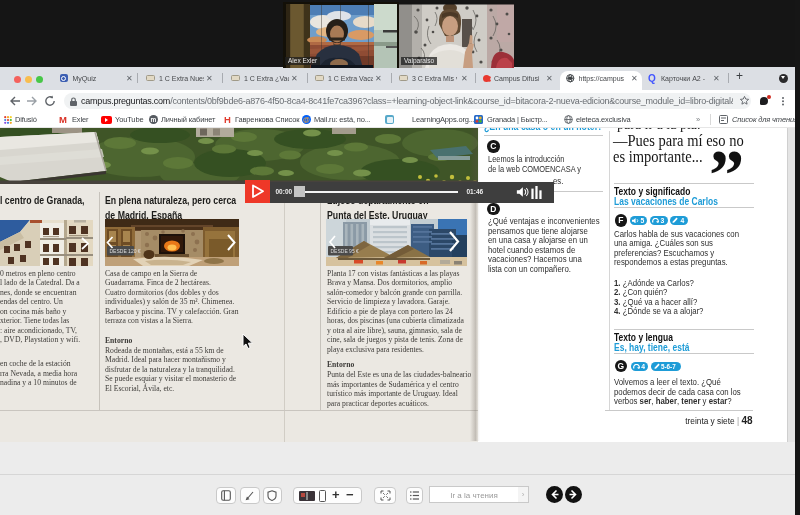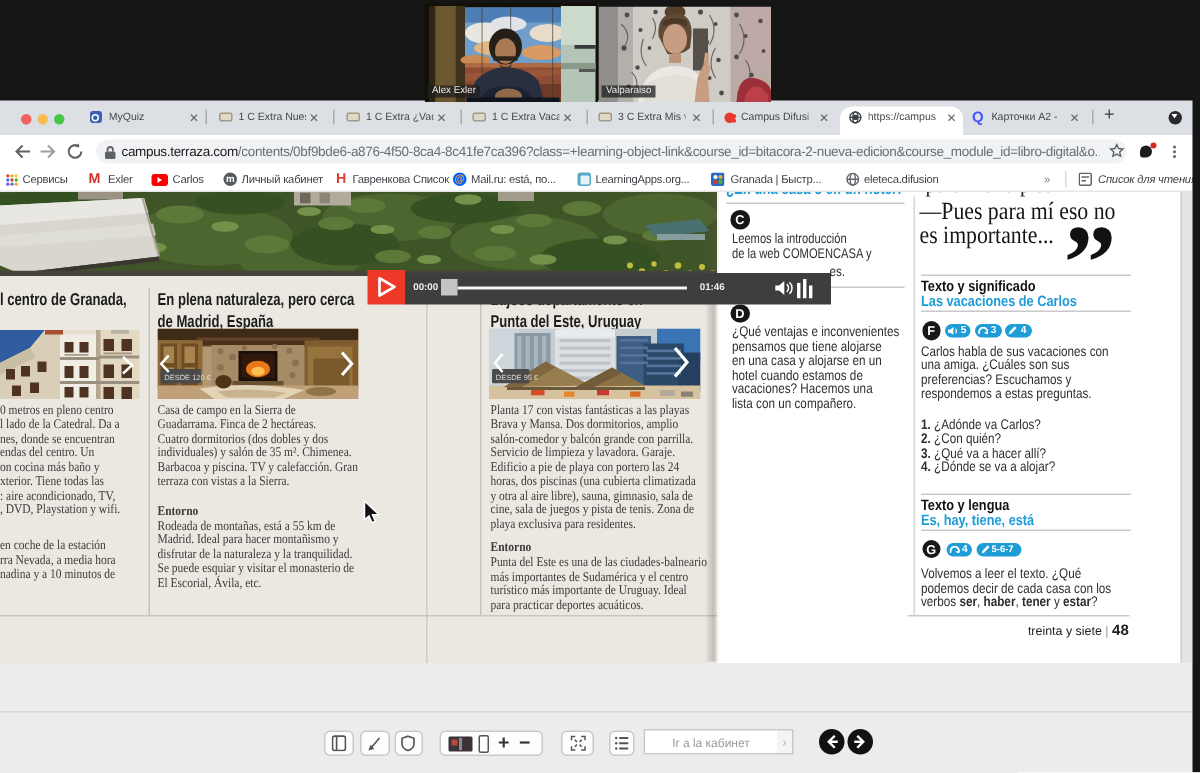--- a/index.html
+++ b/index.html
@@ -410,21 +410,21 @@
     <div class="fbtn" style="left:406px;width:17px;"></div>
     <svg class="abs" style="left:410px;top:48.5px;z-index:8;" width="9" height="9" viewBox="0 0 9 9">
       <circle cx="0.8" cy="1" r="0.8" fill="#555"></circle>
         <circle cx="0.8" cy="4.5" r="0.8" fill="#555"></circle>
         <circle cx="0.8" cy="8" r="0.8" fill="#555"></circle>
       <line x1="2.8" y1="1" x2="9" y2="1" stroke="#555" stroke-width="1.2"></line>
         <line x1="2.8" y1="4.5" x2="9" y2="4.5" stroke="#555" stroke-width="1.2"></line>
         <line x1="2.8" y1="8" x2="9" y2="8" stroke="#555" stroke-width="1.2"></line>
       </svg>
     <div class="abs" style="left:429px;top:44px;width:90px;height:17px;background:#fff;border:1px solid #c9c9c9;box-sizing:border-box;z-index:7;"></div>
-    <div class="abs nw" style="left:429px;top:48.5px;width:90px;text-align:center;font-size:8px;color:#9a9a9a;z-index:8;">Ir a la кабинет</div>
+    <div class="abs nw" style="left:429px;top:48.5px;width:90px;text-align:center;font-size:8px;color:#9a9a9a;z-index:8;">Ir a la чтения</div>
     <div class="abs" style="left:518px;top:44px;width:11px;height:17px;background:#f4f4f4;border:1px solid #c9c9c9;border-left:none;box-sizing:border-box;z-index:7;color:#b0b0b0;font-size:8px;line-height:15px;text-align:center;">›</div>
     <div class="abs" style="left:545.5px;top:44px;width:17px;height:17px;border-radius:50%;background:#111;z-index:7;">
       <svg width="17" height="17" viewBox="0 0 17 17">
           <path d="M10.5 4.5 L6.5 8.5 L10.5 12.5 M6.5 8.5 H12.5" stroke="#fff" stroke-width="1.6" fill="none"></path>
         </svg></div>
     <div class="abs" style="left:564.5px;top:44px;width:17px;height:17px;border-radius:50%;background:#111;z-index:7;">
       <svg width="17" height="17" viewBox="0 0 17 17">
           <path d="M6.5 4.5 L10.5 8.5 L6.5 12.5 M10.5 8.5 H4.5" stroke="#fff" stroke-width="1.6" fill="none"></path>
         </svg></div>
   </div>
@@ -487,21 +487,21 @@
   <svg class="abs" style="left:44px;top:95px;z-index:12;" width="12" height="12" viewBox="0 0 12 12">
     <path d="M10.2 6 A4.2 4.2 0 1 1 8.6 2.7" fill="none" stroke="#5f6368" stroke-width="1.4"></path>
     <path d="M8.6 0.5 L8.8 3.2 L6.2 3.0 Z" fill="#5f6368"></path>
     </svg>
   <div id="urlpill"></div>
   <svg class="abs" style="left:69px;top:96.5px;z-index:12;" width="9" height="10" viewBox="0 0 9 10">
     <rect x="1" y="4" width="7" height="5" rx="1" fill="#5f6368"></rect>
     <path d="M2.7 4 V2.8 A1.8 1.8 0 0 1 6.3 2.8 V4" fill="none" stroke="#5f6368" stroke-width="1.2"></path>
     </svg>
   <div class="abs" style="left:81px;top:95.5px;width:652px;height:11px;overflow:hidden;font-size:9px;letter-spacing:-.22px;line-height:11px;z-index:12;color:#6a6e73;white-space:nowrap;">
-    <span style="color:#202124;">campus.terraza.com</span>/contents/0bf9bde6-a876-4f50-8ca4-8c41fe7ca396?class=+learning-object-link&amp;course_id=bitacora-2-nueva-edicion&amp;course_module_id=libro-digital&amp;o...</div>
+    <span style="color:#202124;">campus.preguntas.com</span>/contents/0bf9bde6-a876-4f50-8ca4-8c41fe7ca396?class=+learning-object-link&amp;course_id=bitacora-2-nueva-edicion&amp;course_module_id=libro-digital&amp;o...</div>
   <svg class="abs" style="left:739px;top:95px;z-index:13;" width="11" height="11" viewBox="0 0 24 24">
     <path d="M12 3 l2.7 5.8 6.3 .7 -4.7 4.3 1.3 6.2 -5.6 -3.2 -5.6 3.2 1.3 -6.2 -4.7 -4.3 6.3 -.7 Z" fill="none" stroke="#5f6368" stroke-width="2"></path>
     </svg>
   <div class="abs" style="left:760px;top:96px;width:10px;height:9px;z-index:12;">
     <div class="abs" style="left:0;top:1px;width:8px;height:8px;border-radius:50% 50% 50% 20%;background:#1c1c1e;"></div>
     <div class="abs" style="left:6.5px;top:-1px;width:4px;height:4px;border-radius:50%;background:#cf2b20;"></div>
     </div>
   <div class="abs" style="left:781.5px;top:97px;width:2.2px;height:2.2px;border-radius:50%;background:#5f6368;z-index:12;box-shadow:0 3.2px 0 #5f6368,0 6.4px 0 #5f6368;"></div>
 
   <div id="bookbar"></div>
@@ -509,51 +509,51 @@
     <circle cx="1.2" cy="1.2" r="1.1" fill="#e03d2f"></circle>
       <circle cx="4" cy="1.2" r="1.1" fill="#f5a623"></circle>
       <circle cx="6.8" cy="1.2" r="1.1" fill="#f8d12f"></circle>
     <circle cx="1.2" cy="4" r="1.1" fill="#3a7de0"></circle>
       <circle cx="4" cy="4" r="1.1" fill="#e03d2f"></circle>
       <circle cx="6.8" cy="4" r="1.1" fill="#42b72a"></circle>
     <circle cx="1.2" cy="6.8" r="1.1" fill="#8a4de0"></circle>
       <circle cx="4" cy="6.8" r="1.1" fill="#3a7de0"></circle>
       <circle cx="6.8" cy="6.8" r="1.1" fill="#f5a623"></circle>
     </svg>
-  <div class="bmt" style="left:15px;">Сервисы</div>
+  <div class="bmt" style="left:15px;">Difusió</div>
   <div class="bmt" style="left:59px;color:#d93025;font-weight:bold;font-size:9.5px;">M</div>
   <div class="bmt" style="left:72px;">Exler</div>
   <div class="abs" style="left:101px;top:116px;width:11px;height:7.5px;border-radius:2px;background:#f00;z-index:12;">
     <div class="abs" style="left:4px;top:1.8px;width:0;height:0;border-left:3.2px solid #fff;border-top:2px solid transparent;border-bottom:2px solid transparent;"></div>
     </div>
-  <div class="bmt" style="left:115px;">Carlos</div>
+  <div class="bmt" style="left:115px;">YouTube</div>
   <div class="abs" style="left:149px;top:115px;width:9px;height:9px;border-radius:50%;background:#555a60;z-index:12;color:#fff;font-size:6.5px;font-weight:bold;text-align:center;line-height:9px;">m</div>
   <div class="bmt" style="left:161px;">Личный кабинет</div>
   <div class="bmt" style="left:224px;color:#e03d2f;font-weight:bold;font-size:9.5px;">H</div>
   <div class="bmt" style="left:235px;">Гавренкова Список</div>
   <div class="abs" style="left:302px;top:115px;width:9px;height:9px;border-radius:50%;background:#005ff9;z-index:12;color:#ffa930;font-size:7px;font-weight:bold;text-align:center;line-height:9px;">@</div>
   <div class="bmt" style="left:314px;">Mail.ru: está, по...</div>
   <div class="abs" style="left:385px;top:115px;width:9px;height:9px;border-radius:2px;background:#57a8c9;z-index:12;">
     <div class="abs" style="left:1.5px;top:1.5px;width:6px;height:6px;border-radius:1px;background:#fff;opacity:.85;"></div>
     </div>
-  <div class="bmt" style="left:397px;">LearningApps.org...</div>
+  <div class="bmt" style="left:412px;">LearningApps.org...</div>
   <svg class="abs" style="left:474px;top:115px;z-index:12;" width="9" height="9" viewBox="0 0 9 9">
     <rect x="0" y="0" width="9" height="9" rx="1.5" fill="#2569c9"></rect>
     <circle cx="3" cy="3" r="1.4" fill="#fff"></circle>
       <circle cx="6.3" cy="3" r="1.4" fill="#e8b62a"></circle>
     <circle cx="3" cy="6.3" r="1.4" fill="#d93a2f"></circle>
       <circle cx="6.3" cy="6.3" r="1.4" fill="#4ab52a"></circle>
     </svg>
   <div class="bmt" style="left:487px;">Granada | Быстр...</div>
   <svg class="abs" style="left:564px;top:115px;z-index:12;" width="9" height="9" viewBox="0 0 10 10">
     <circle cx="5" cy="5" r="4.3" fill="none" stroke="#5f6368" stroke-width="1"></circle>
     <ellipse cx="5" cy="5" rx="2" ry="4.3" fill="none" stroke="#5f6368" stroke-width="1"></ellipse>
     <line x1="0.7" y1="5" x2="9.3" y2="5" stroke="#5f6368" stroke-width="1"></line>
     </svg>
-  <div class="bmt" style="left:576px;">eleteca.difusion</div>
+  <div class="bmt" style="left:576px;">eleteca.exclusiva</div>
   <div class="bmt" style="left:696px;color:#7a7e82;">»</div>
   <div class="abs" style="left:710px;top:114px;width:1px;height:11px;background:#d8d8d8;z-index:12;"></div>
   <svg class="abs" style="left:719px;top:115px;z-index:12;" width="9" height="9" viewBox="0 0 9 9">
     <rect x="0.5" y="0.5" width="8" height="8" rx="1" fill="none" stroke="#5f6368" stroke-width="1"></rect>
     <line x1="2" y1="3" x2="7" y2="3" stroke="#5f6368" stroke-width="1"></line>
     <line x1="2" y1="5.5" x2="5" y2="5.5" stroke="#5f6368" stroke-width="1"></line>
     </svg>
   <div class="bmt" style="left:732px;font-style:italic;">Список для чтения</div>
 
   <div id="zoomstrip"></div>

